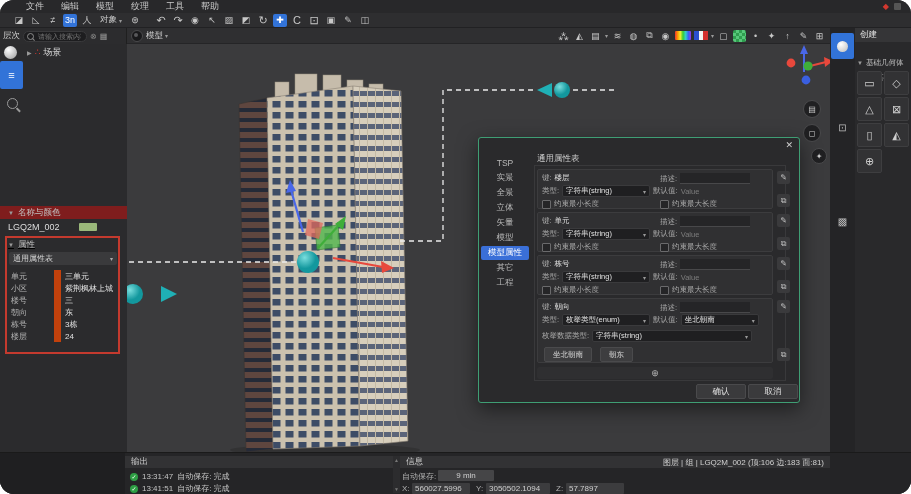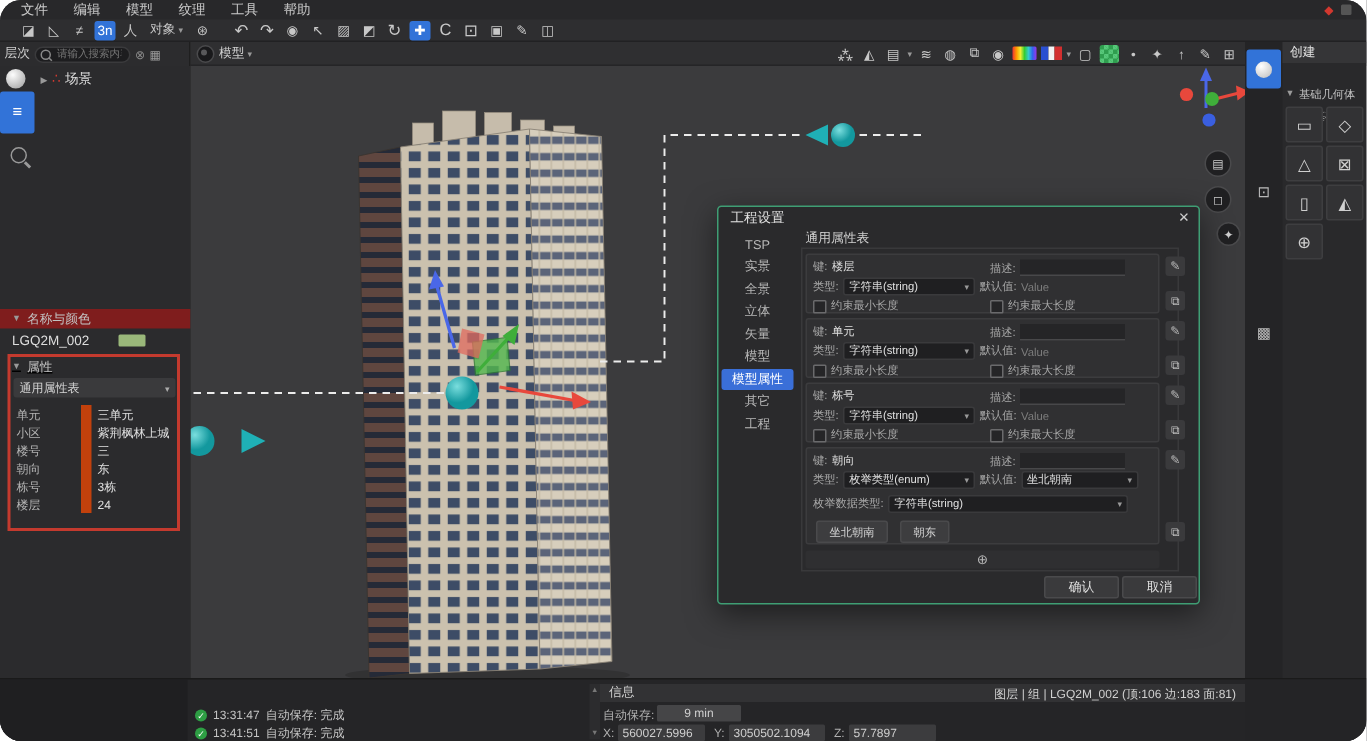--- a/index.html
+++ b/index.html
@@ -1,21 +1,21 @@
 <!DOCTYPE html>
 <html><head>
 <meta charset="utf-8">
 <style>
   html,body{margin:0;padding:0;background:#fff;font-family:"Liberation Sans",sans-serif;}
   .app{position:relative;width:911px;height:494px;background:#2a2a2c;border-radius:14px;overflow:hidden;
        -webkit-user-select:none;user-select:none;}
   .abs{position:absolute;}
   
   .menubar{left:0;top:0;width:911px;height:13px;background:#28282a;display:flex;align-items:center;gap:17px;
-           padding-left:14px;box-sizing:border-box;}
+           padding-left:26px;box-sizing:border-box;}
   .menubar .mi{font-size:9px;color:#c9c9c9;line-height:13px;cursor:default;}
   .brand{position:absolute;right:22px;top:2px;font-size:8px;color:#d2382f;}
   .brand2{position:absolute;right:10px;top:3px;width:7px;height:7px;background:#555;border-radius:1px;}
   .toolbar1{left:0;top:13px;width:911px;height:15px;background:#2e2e30;border-bottom:1px solid #212123;
             display:flex;align-items:center;gap:3px;padding-left:12px;box-sizing:border-box;}
   .ic{display:inline-flex;align-items:center;justify-content:center;width:14px;height:13px;font-size:9px;
       color:#c8c8c8;border-radius:2px;}
   .ic.big{font-size:11px;}
   .ic.active{background:#3273d8;color:#fff;}
   .objdd{display:inline-flex;align-items:center;gap:2px;font-size:8.5px;color:#c8c8c8;margin:0 3px;}
@@ -361,23 +361,20 @@
         <circle cx="679" cy="36" r="4.4" fill="#3a5fe0"></circle>
       </g>
     </svg>
 
     <div class="fbtn" style="left:676px;top:56px;">▤</div>
     <div class="fbtn" style="left:676px;top:80px;">◻</div>
     <div class="fbtn" style="left:684px;top:104px;width:14px;height:14px;">✦</div>
   </div>
 
   <div class="abs dialog">
-    <div class="abs dlg-title">
-      <span class="t">工程设置</span>
-    </div>
     <span class="dlg-close">✕</span>
 
     <div class="dlg-tab" style="top:18px;">TSP</div>
     <div class="dlg-tab" style="top:33px;">实景</div>
     <div class="dlg-tab" style="top:48px;">全景</div>
     <div class="dlg-tab" style="top:63px;">立体</div>
     <div class="dlg-tab" style="top:78px;">矢量</div>
     <div class="dlg-tab" style="top:93px;">模型</div>
     <div class="dlg-tab active" style="top:108px;">模型属性</div>
     <div class="dlg-tab" style="top:123px;">其它</div>
@@ -545,20 +542,23 @@
         <span class="tool">◭</span>
         <span class="tool">⊕</span>
       </div>
     </div>
   </div>
 
   <div class="abs bottom">
     <div class="abs b-left"></div>
 
     <div class="abs outpanel">
+      <div class="bhdr" style="width:268px;">
+        <span class="t">输出</span>
+      </div>
       <div class="logrow" style="top:18px;">
         <span class="chk">✓</span>
         <span class="t">13:31:47</span>
         <span class="t">自动保存: 完成</span>
       </div>
       <div class="logrow" style="top:30px;">
         <span class="chk">✓</span>
         <span class="t">13:41:51</span>
         <span class="t">自动保存: 完成</span>
       </div>

